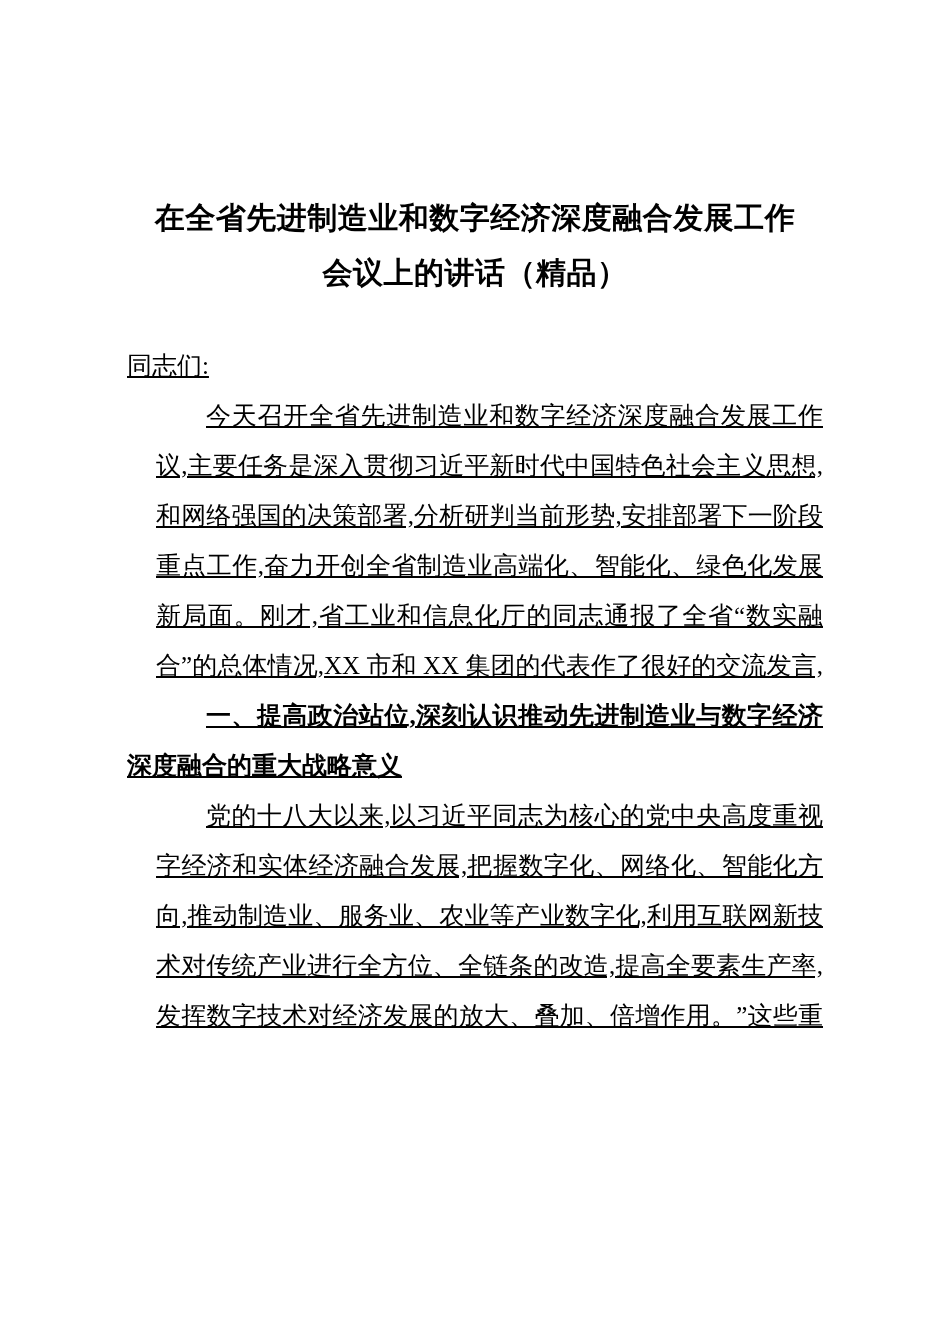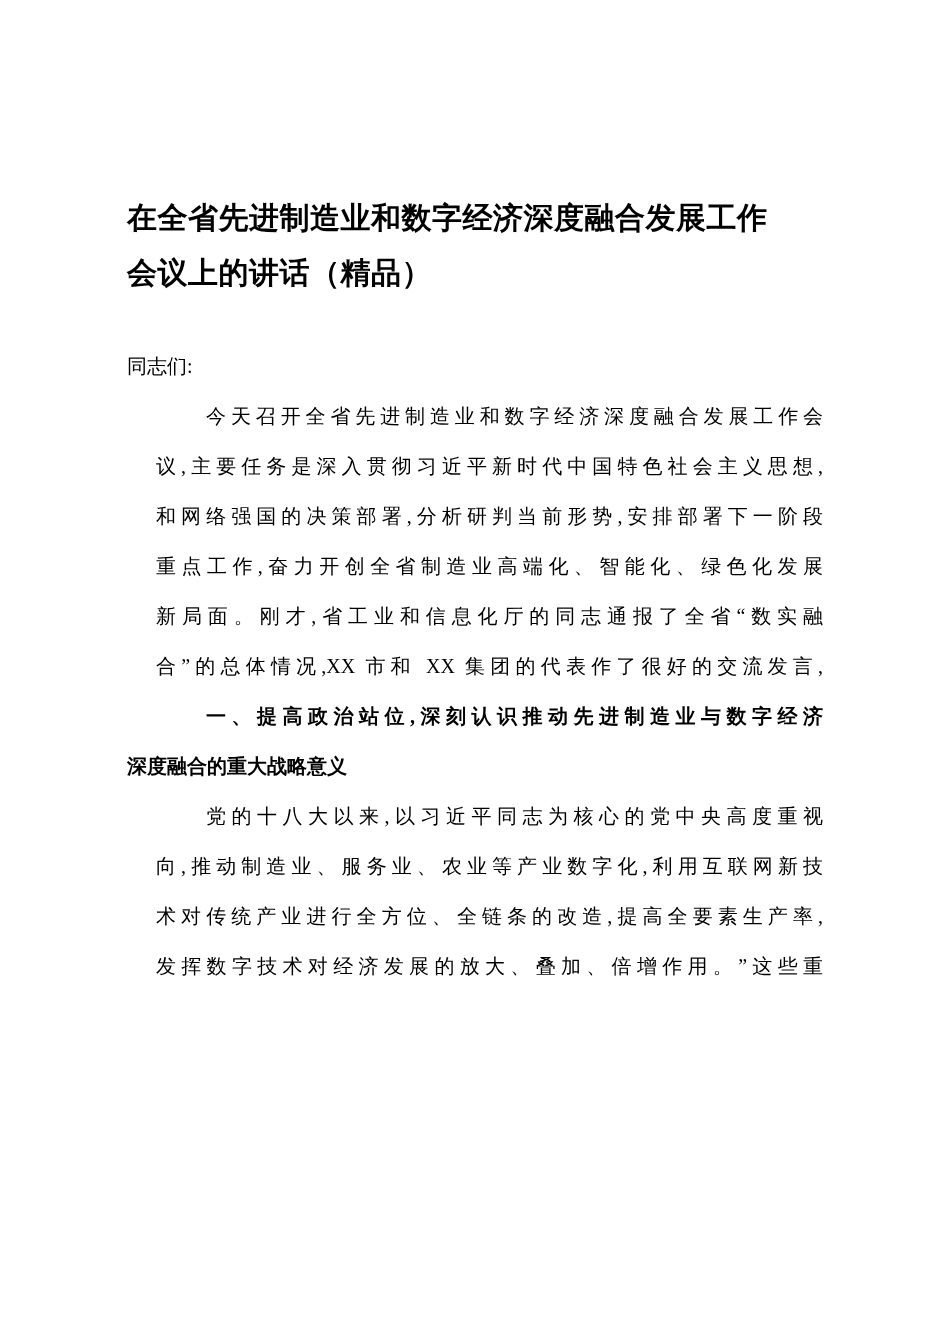--- a/index.html
+++ b/index.html
@@ -20,27 +20,28 @@
   }
   .doc {
     box-sizing: border-box;
     padding: 190px 127px 0 127px;
   }
   .title {
     margin: 0;
     font-size: 30px;
     line-height: 55px;
     font-weight: 700;
-    text-align: left;
+    text-align: center;
     letter-spacing: 0.5px;
   }
   .content {
     margin-top: 41px;
-    font-size: 20px;
+    font-size: 25px;
     line-height: 50px;
+    text-decoration: underline;
   }
   .para {
     margin: 0;
   }
   .line {
     height: 50px;
     overflow: hidden;
   }
   .line.just {
     text-align: justify;
@@ -76,19 +77,20 @@
           <div class="line just">重点工作,奋力开创全省制造业高端化、智能化、绿色化发展</div>
           <div class="line just">新局面。刚才,省工业和信息化厅的同志通报了全省“数实融</div>
           <div class="line just">合”的总体情况,XX 市和 XX 集团的代表作了很好的交流发言,</div>
         </div>
         <div class="para heading">
           <div class="line indent just">一、提高政治站位,深刻认识推动先进制造业与数字经济</div>
           <div class="line">深度融合的重大战略意义</div>
         </div>
         <div class="para body">
           <div class="line indent just">党的十八大以来,以习近平同志为核心的党中央高度重视</div>
+          <div class="line just">字经济和实体经济融合发展,把握数字化、网络化、智能化方</div>
           <div class="line just">向,推动制造业、服务业、农业等产业数字化,利用互联网新技</div>
           <div class="line just">术对传统产业进行全方位、全链条的改造,提高全要素生产率,</div>
           <div class="line just">发挥数字技术对经济发展的放大、叠加、倍增作用。”这些重</div>
         </div>
       </div>
   </div>
 </div>
 
 </body></html>

